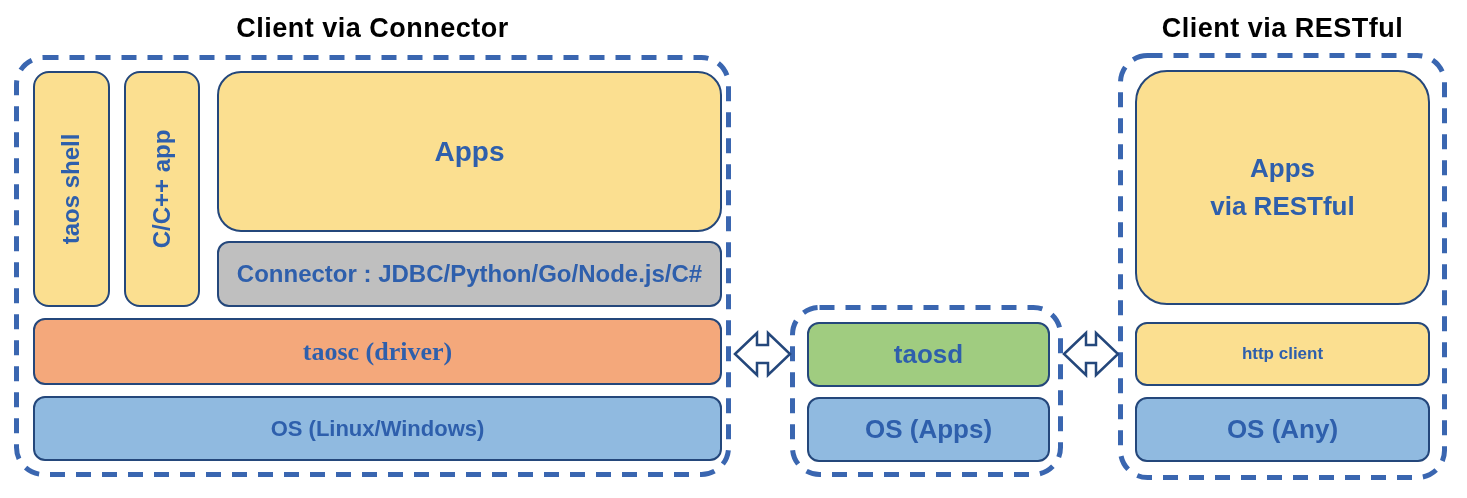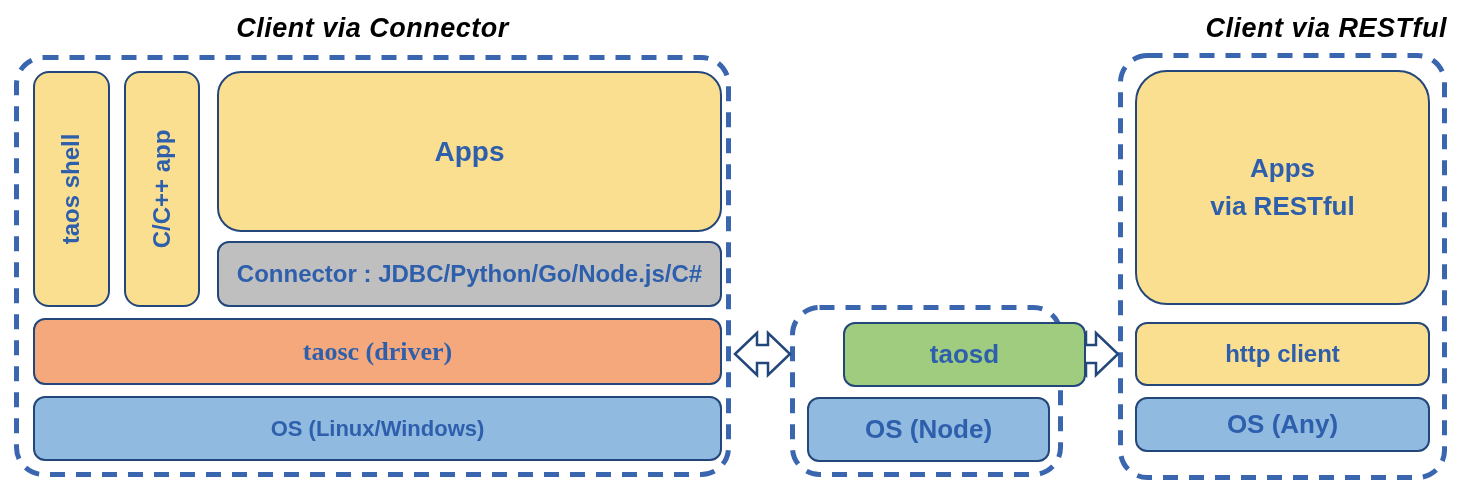--- a/index.html
+++ b/index.html
@@ -20,25 +20,25 @@
     background:#ffffff;
     font-family:"Liberation Sans", sans-serif;
     overflow:hidden;
   }
   .svg-layer{position:absolute;left:0;top:0;width:1467px;height:498px;z-index:0;}
   .section-title{
     position:absolute;
     top:12px;height:32px;line-height:32px;
     text-align:center;
     font-size:27px;font-weight:bold;color:var(--title-black);
-    z-index:2;letter-spacing:0.5px;font-style:italic;
+    z-index:2;letter-spacing:0.5px;
   }
   .title-connector{left:14px;width:717px;}
   .title-server{left:790px;width:273px;}
-  .title-restful{left:1118px;width:329px;text-align:right;}
+  .title-restful{left:1118px;width:329px;}
   .box{
     position:absolute;
     border:2px solid var(--box-border);
     box-sizing:border-box;
     display:flex;align-items:center;justify-content:center;
     color:var(--label-blue);
     font-weight:bold;
     z-index:1;
   }
   .yellow{background:var(--yellow);}
@@ -46,25 +46,25 @@
   .blue{background:var(--blue);}
   .green{background:var(--green);}
   .gray{background:var(--gray);}
   .vert-label{transform:rotate(-90deg);white-space:nowrap;font-size:24px;}
   .box-taos-shell{left:33px;top:71px;width:77px;height:236px;border-radius:16px;}
   .box-cpp-app{left:124px;top:71px;width:76px;height:236px;border-radius:16px;}
   .box-apps{left:217px;top:71px;width:505px;height:161px;border-radius:24px;font-size:28px;}
   .box-connector{left:217px;top:241px;width:505px;height:66px;border-radius:12px;font-size:24px;}
   .box-taosc{left:33px;top:318px;width:689px;height:67px;border-radius:12px;font-size:26px;}
   .box-os-left{left:33px;top:396px;width:689px;height:65px;border-radius:12px;font-size:22px;}
-  .box-taosd{left:807px;top:322px;width:243px;height:65px;border-radius:12px;font-size:26px;margin-left:36px;}
+  .box-taosd{left:807px;top:322px;width:243px;height:65px;border-radius:12px;font-size:26px;}
   .box-os-server{left:807px;top:397px;width:243px;height:65px;border-radius:12px;font-size:26px;}
   .box-apps-restful{left:1135px;top:70px;width:295px;height:235px;border-radius:32px;font-size:26px;text-align:center;white-space:pre-line;line-height:1.45;}
-  .box-http-client{left:1135px;top:322px;width:295px;height:64px;border-radius:12px;font-size:24px;}
-  .box-os-right{left:1135px;top:397px;width:295px;height:55px;border-radius:12px;font-size:26px;}
+  .box-http-client{left:1135px;top:322px;width:295px;height:64px;border-radius:12px;font-size:17px;}
+  .box-os-right{left:1135px;top:397px;width:295px;height:65px;border-radius:12px;font-size:26px;}
 </style>
 </head>
 <body>
 
 <div class="canvas">
 
   <svg class="svg-layer" viewBox="0 0 1467 498" xmlns="http://www.w3.org/2000/svg">
     <rect x="16.5" y="57.5" width="712" height="417" rx="27" fill="none" stroke="#3A66B0" stroke-width="5" stroke-dasharray="15 11"></rect>
     <rect x="792.5" y="307.5" width="268" height="167" rx="27" fill="none" stroke="#3A66B0" stroke-width="5" stroke-dasharray="15 11"></rect>
     <rect x="1120.5" y="55.5" width="324" height="422" rx="27" fill="none" stroke="#3A66B0" stroke-width="5" stroke-dasharray="15 11"></rect>
@@ -86,21 +86,21 @@
   <div class="box yellow box-apps">Apps</div>
 
   <div class="box gray box-connector">Connector : JDBC/Python/Go/Node.js/C#</div>
 
   <div class="box orange box-taosc">taosc (driver)</div>
 
   <div class="box blue box-os-left">OS (Linux/Windows)</div>
 
   <div class="box green box-taosd">taosd</div>
 
-  <div class="box blue box-os-server">OS (Node)</div>
+  <div class="box blue box-os-server">OS (Apps)</div>
 
   <div class="box yellow box-apps-restful">Apps
 via RESTful</div>
 
   <div class="box yellow box-http-client">http client</div>
 
   <div class="box blue box-os-right">OS (Any)</div>
 
 </div>
 

